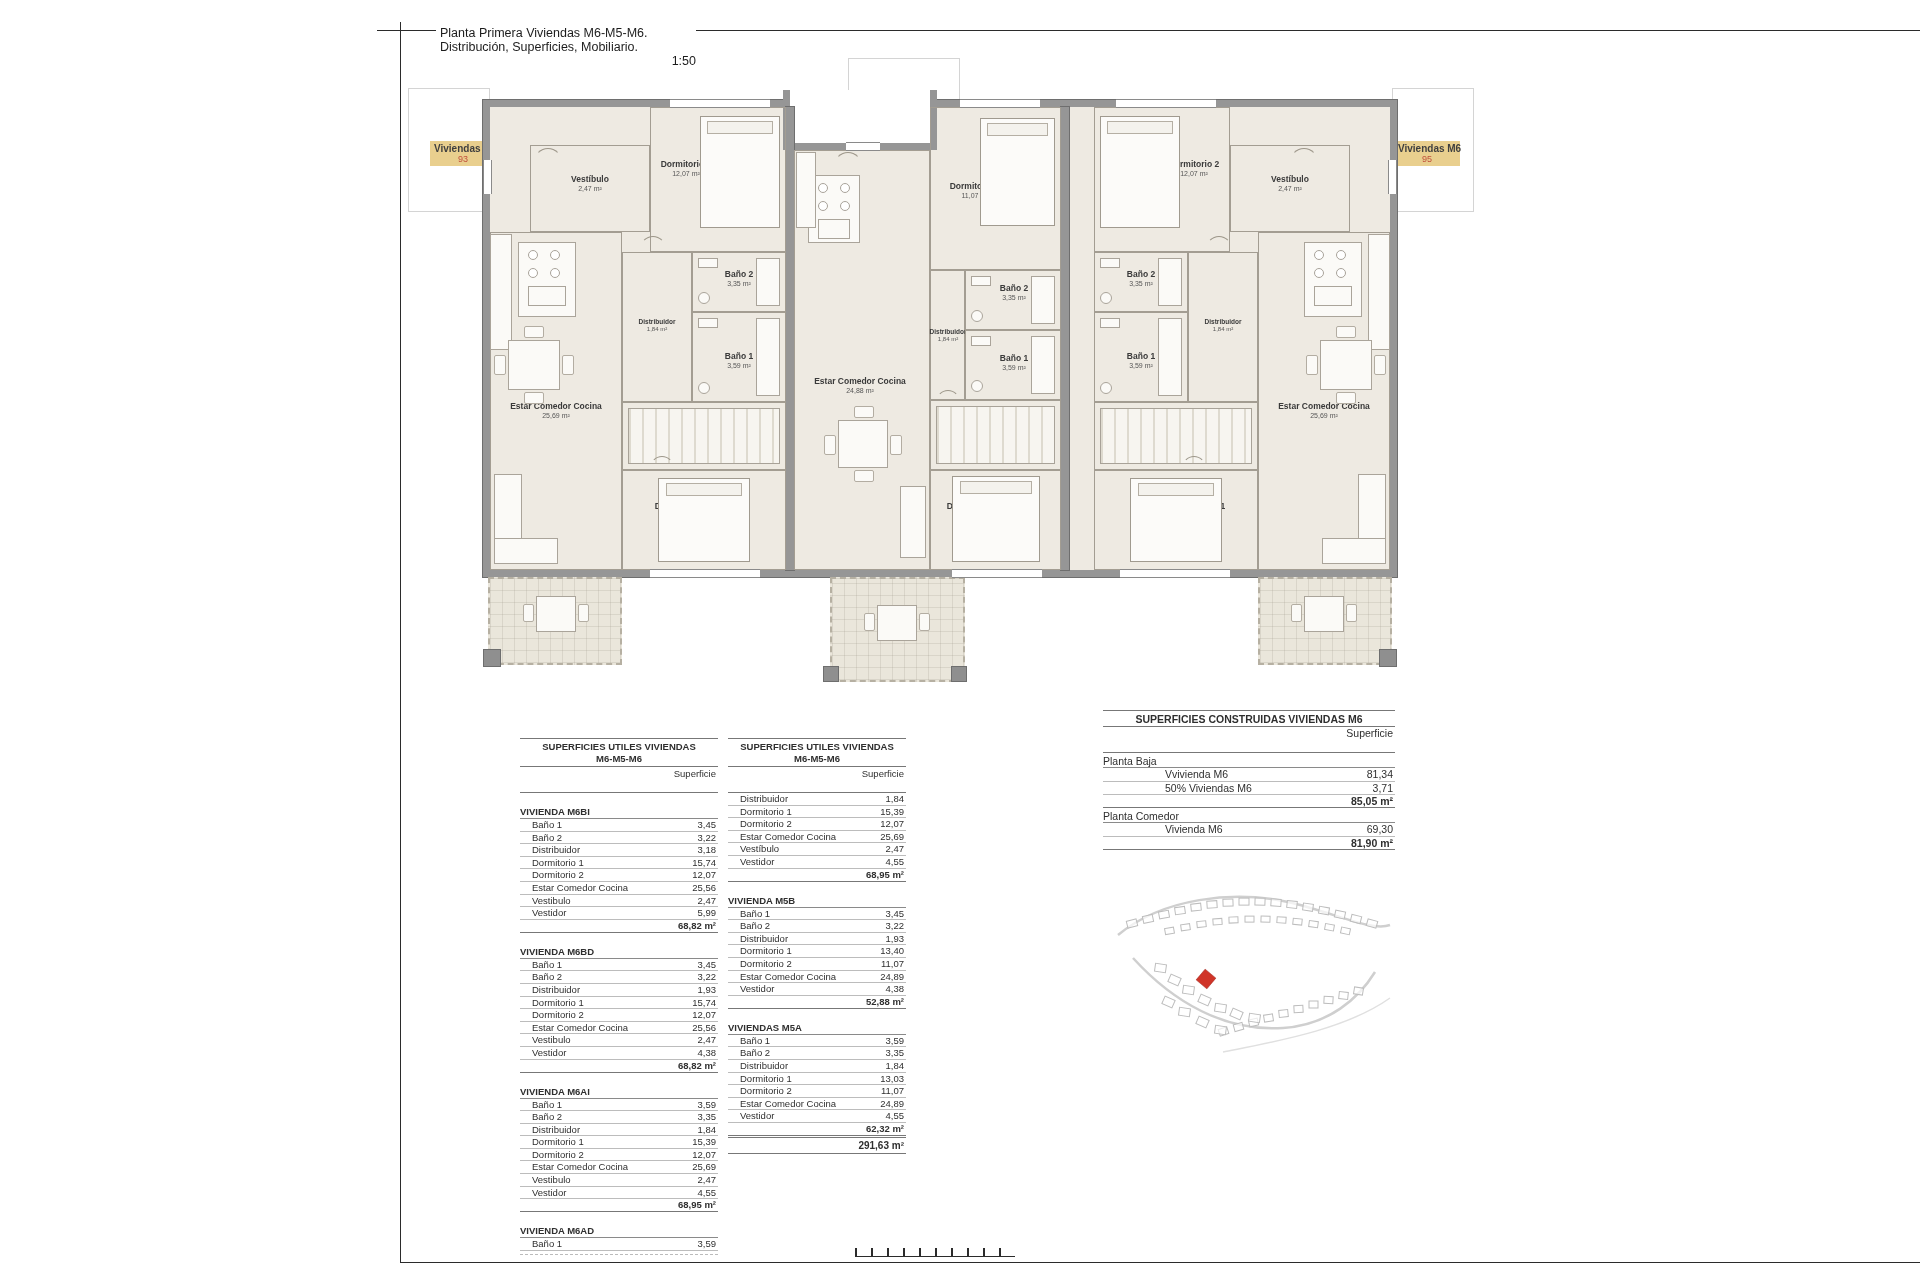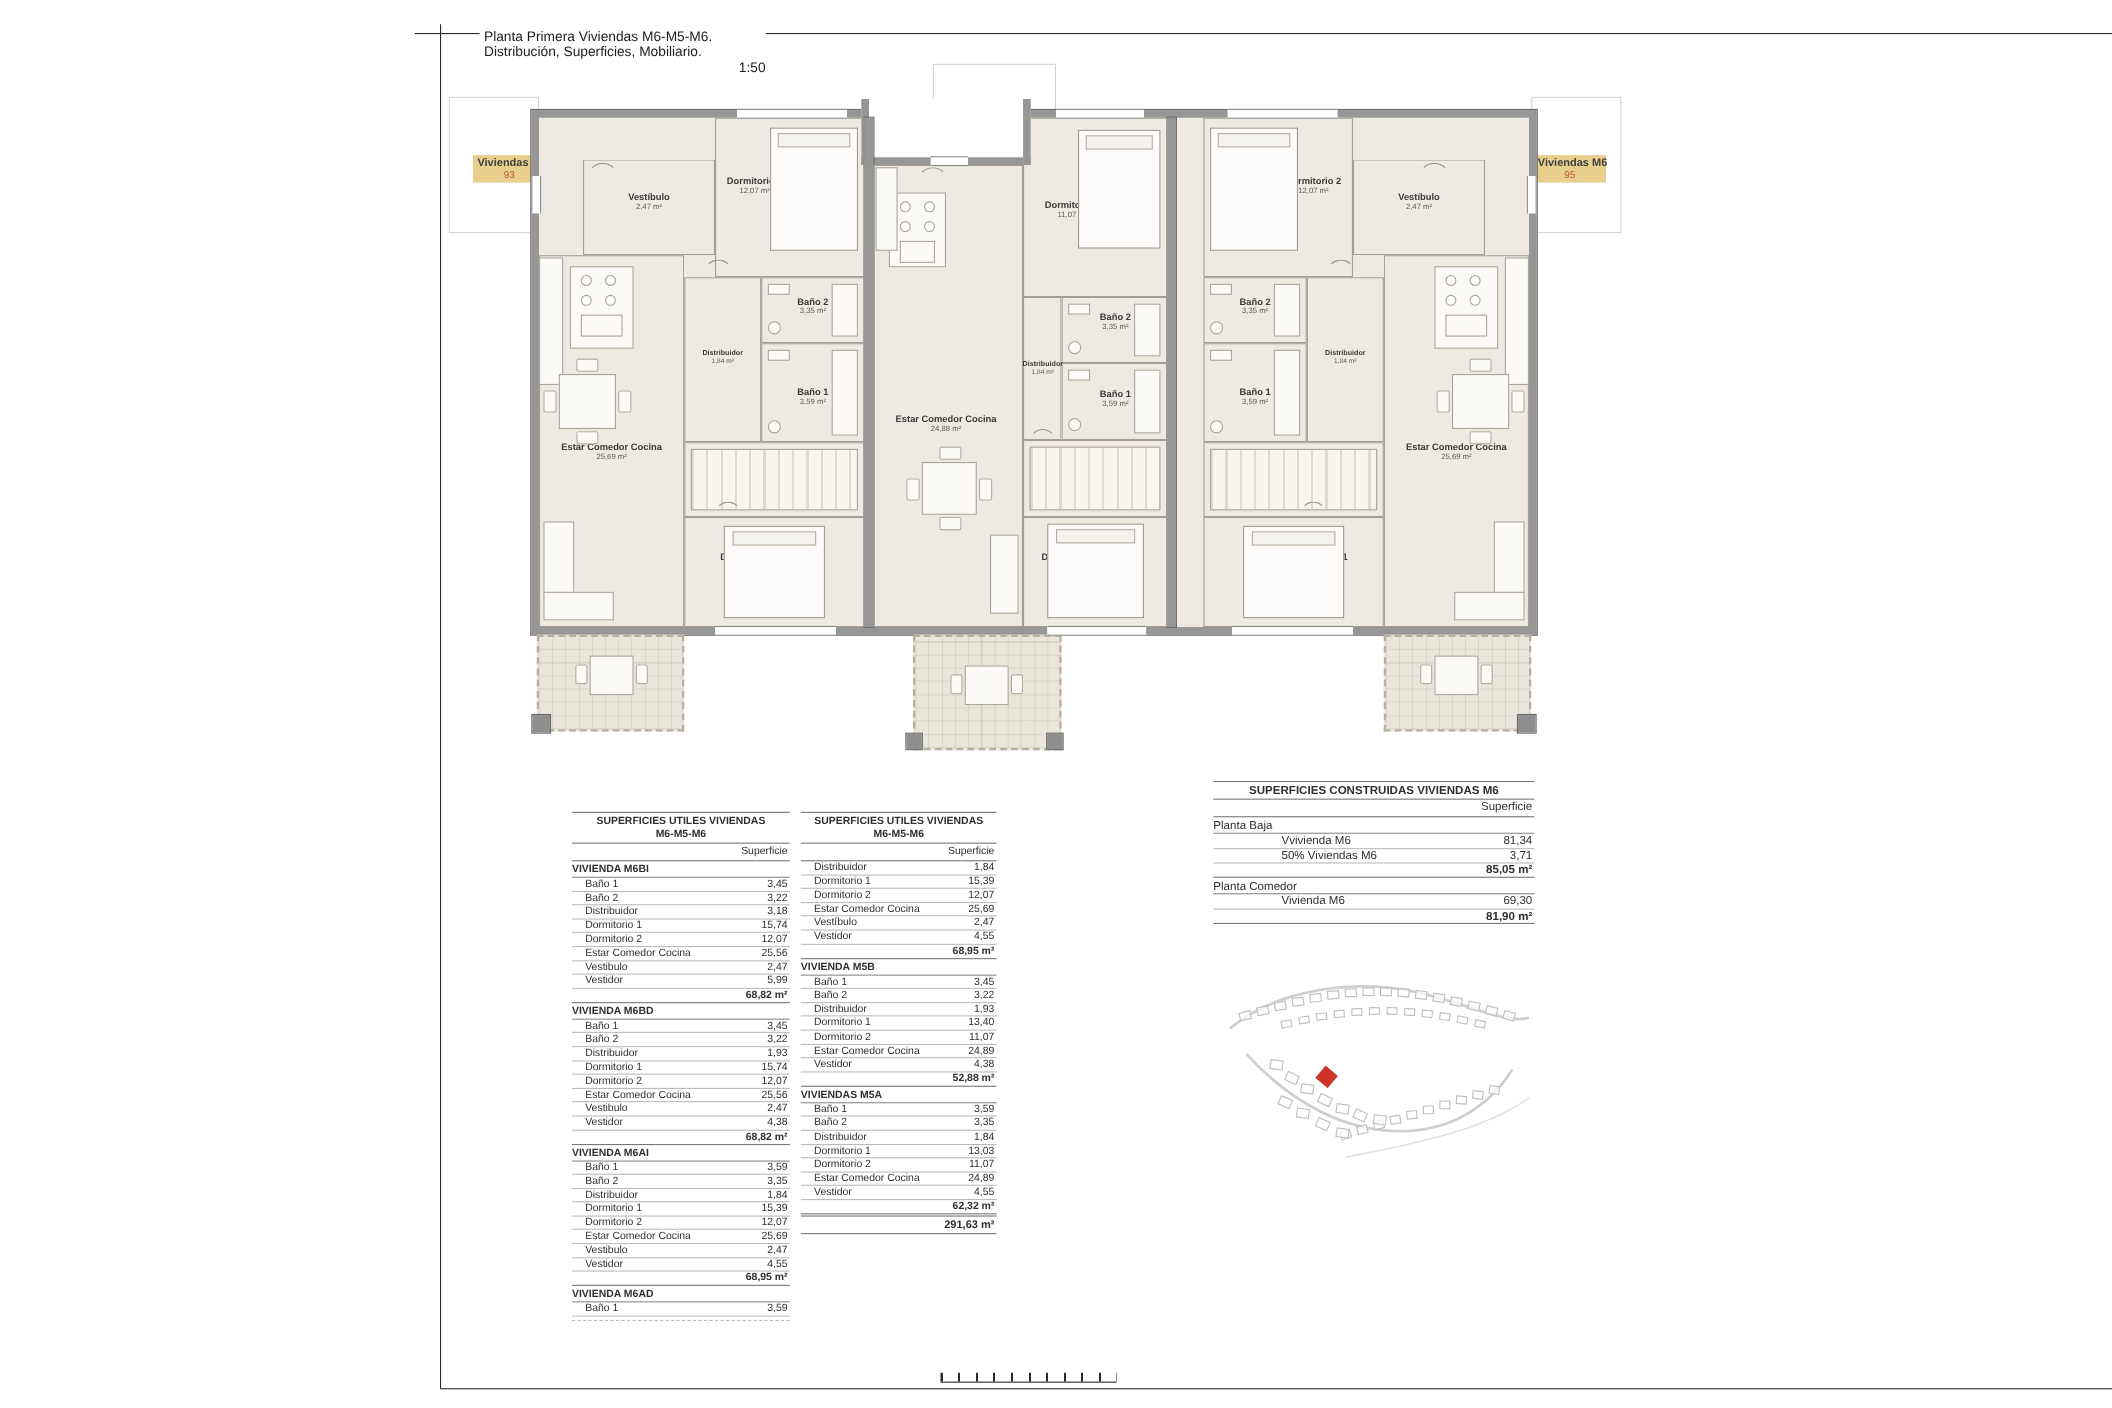--- a/index.html
+++ b/index.html
@@ -45,22 +45,22 @@
   .hob { position:absolute; width:8px; height:8px; border:1px solid #a9a39a; border-radius:50%; background:#fff; }
   .win { position:absolute; background:#fff; border-top:1px solid #8a8a8a; border-bottom:1px solid #8a8a8a; box-sizing:border-box; }
   .win.v { border:none; border-left:1px solid #8a8a8a; border-right:1px solid #8a8a8a; }
   .stub { position:absolute; background:#8f8f8f; outline:1px solid #6e6e6e; }
   .doorarc { position:absolute; border:1px solid #9c9689; border-color:#9c9689 transparent transparent transparent; border-radius:50%; }
   .court { position:absolute; border:1px solid #d4d4d4; }
 
   
   .stable { position:absolute; font-size:9.5px; color:#2f2f2f; }
   .st-title { font-weight:bold; text-align:center; border-top:1px solid #777; border-bottom:1px solid #777; padding:2px 0 1px; line-height:12px; }
-  .st-sub { text-align:right; border-bottom:1px solid #777; padding:1px 2px 3px 0; line-height:11px; }
-  .st-head { font-weight:bold; border-bottom:1px solid #8a8a8a; padding:2px 0 1px; margin-top:1px; line-height:10px; }
+  .st-sub { text-align:right; border-bottom:1px solid #777; padding:1px 2px 13px 0; line-height:11px; }
+  .st-head { font-weight:bold; border-bottom:1px solid #8a8a8a; padding:2px 0 1px; margin-top:12px; line-height:10px; }
   .st-row { display:flex; justify-content:space-between; border-bottom:1px solid #bcbcbc; padding:1px 2px 1px 12px; line-height:9.6px; }
   .st-total { text-align:right; font-weight:bold; border-bottom:1px solid #777; padding:1px 2px; line-height:10px; }
   .st-grand { text-align:right; font-weight:bold; border-top:1px solid #777; border-bottom:1px solid #777; margin-top:1px; padding:2px 2px; font-size:10px; line-height:11px; }
   .cut-hint { border-top:1px dashed #bbb; margin-top:3px; }
   .rtable { font-size:10.5px; }
   .rtable .st-row { padding-left:62px; line-height:10.5px; }
   .rtable .st-head { font-weight:normal; margin-top:1px; }
 
   #scalebar { position:absolute; left:855px; top:1248px; width:160px; height:8px;
     background:repeating-linear-gradient(90deg,#2b2b2b 0 2px, transparent 2px 16px);

